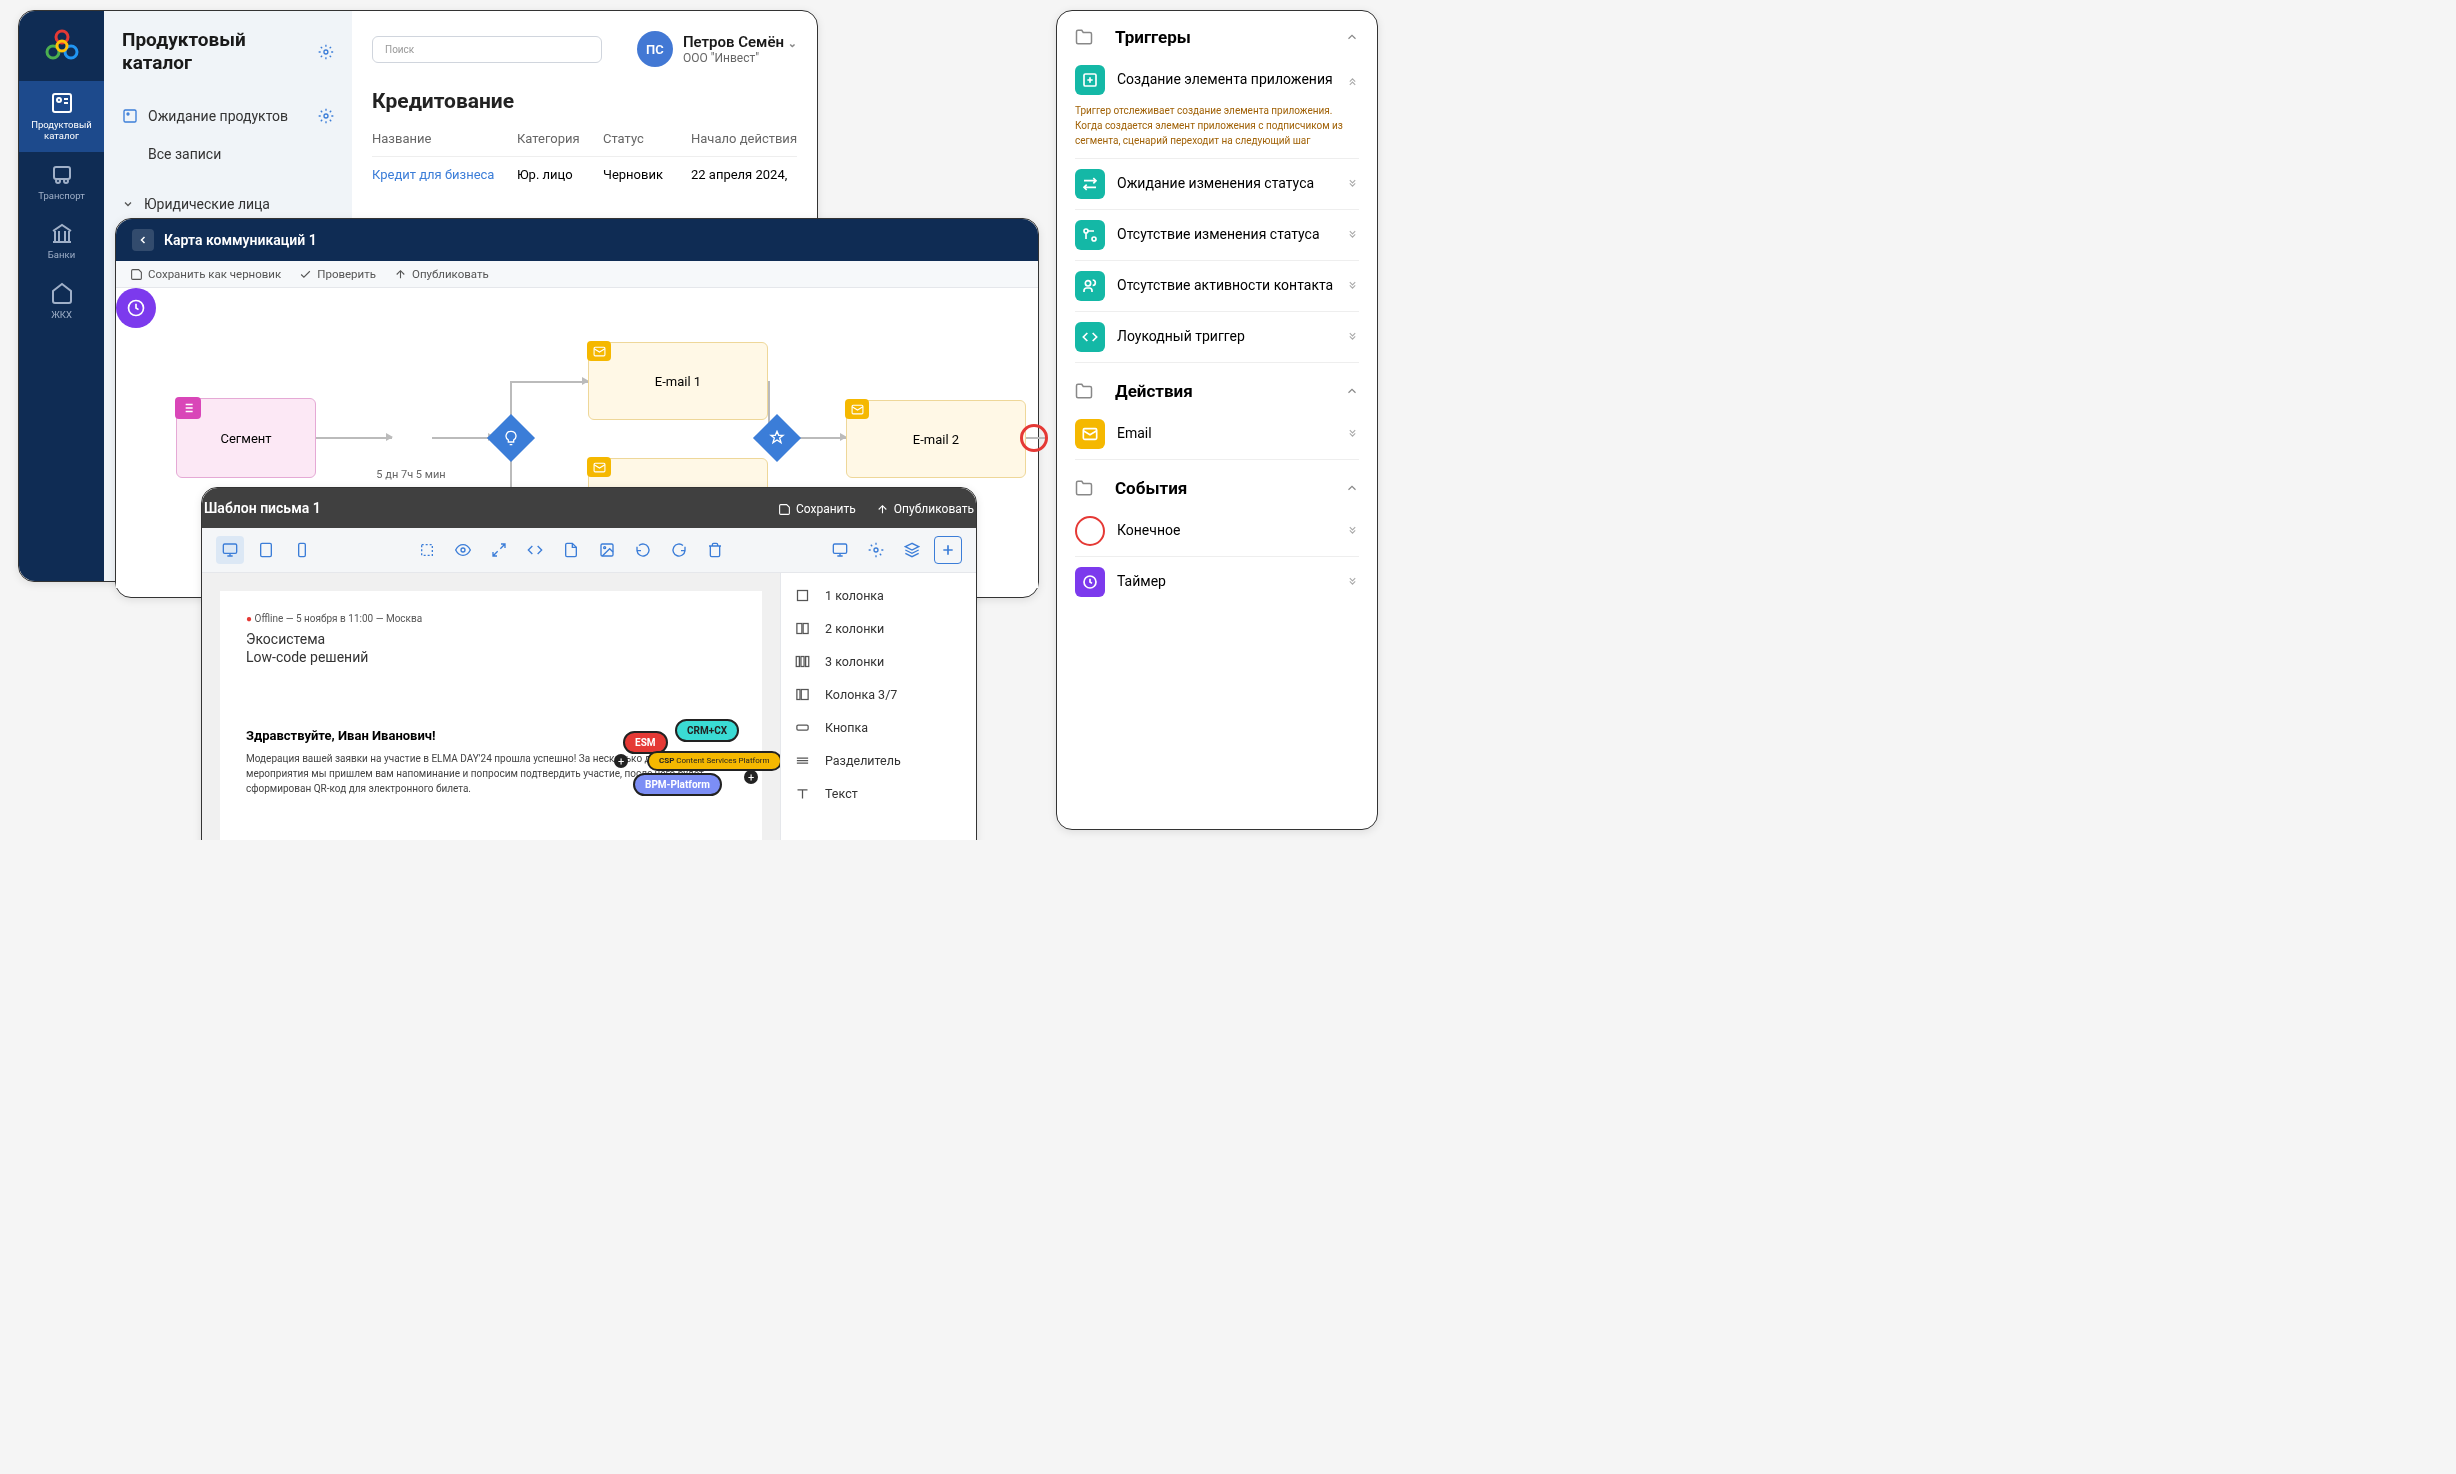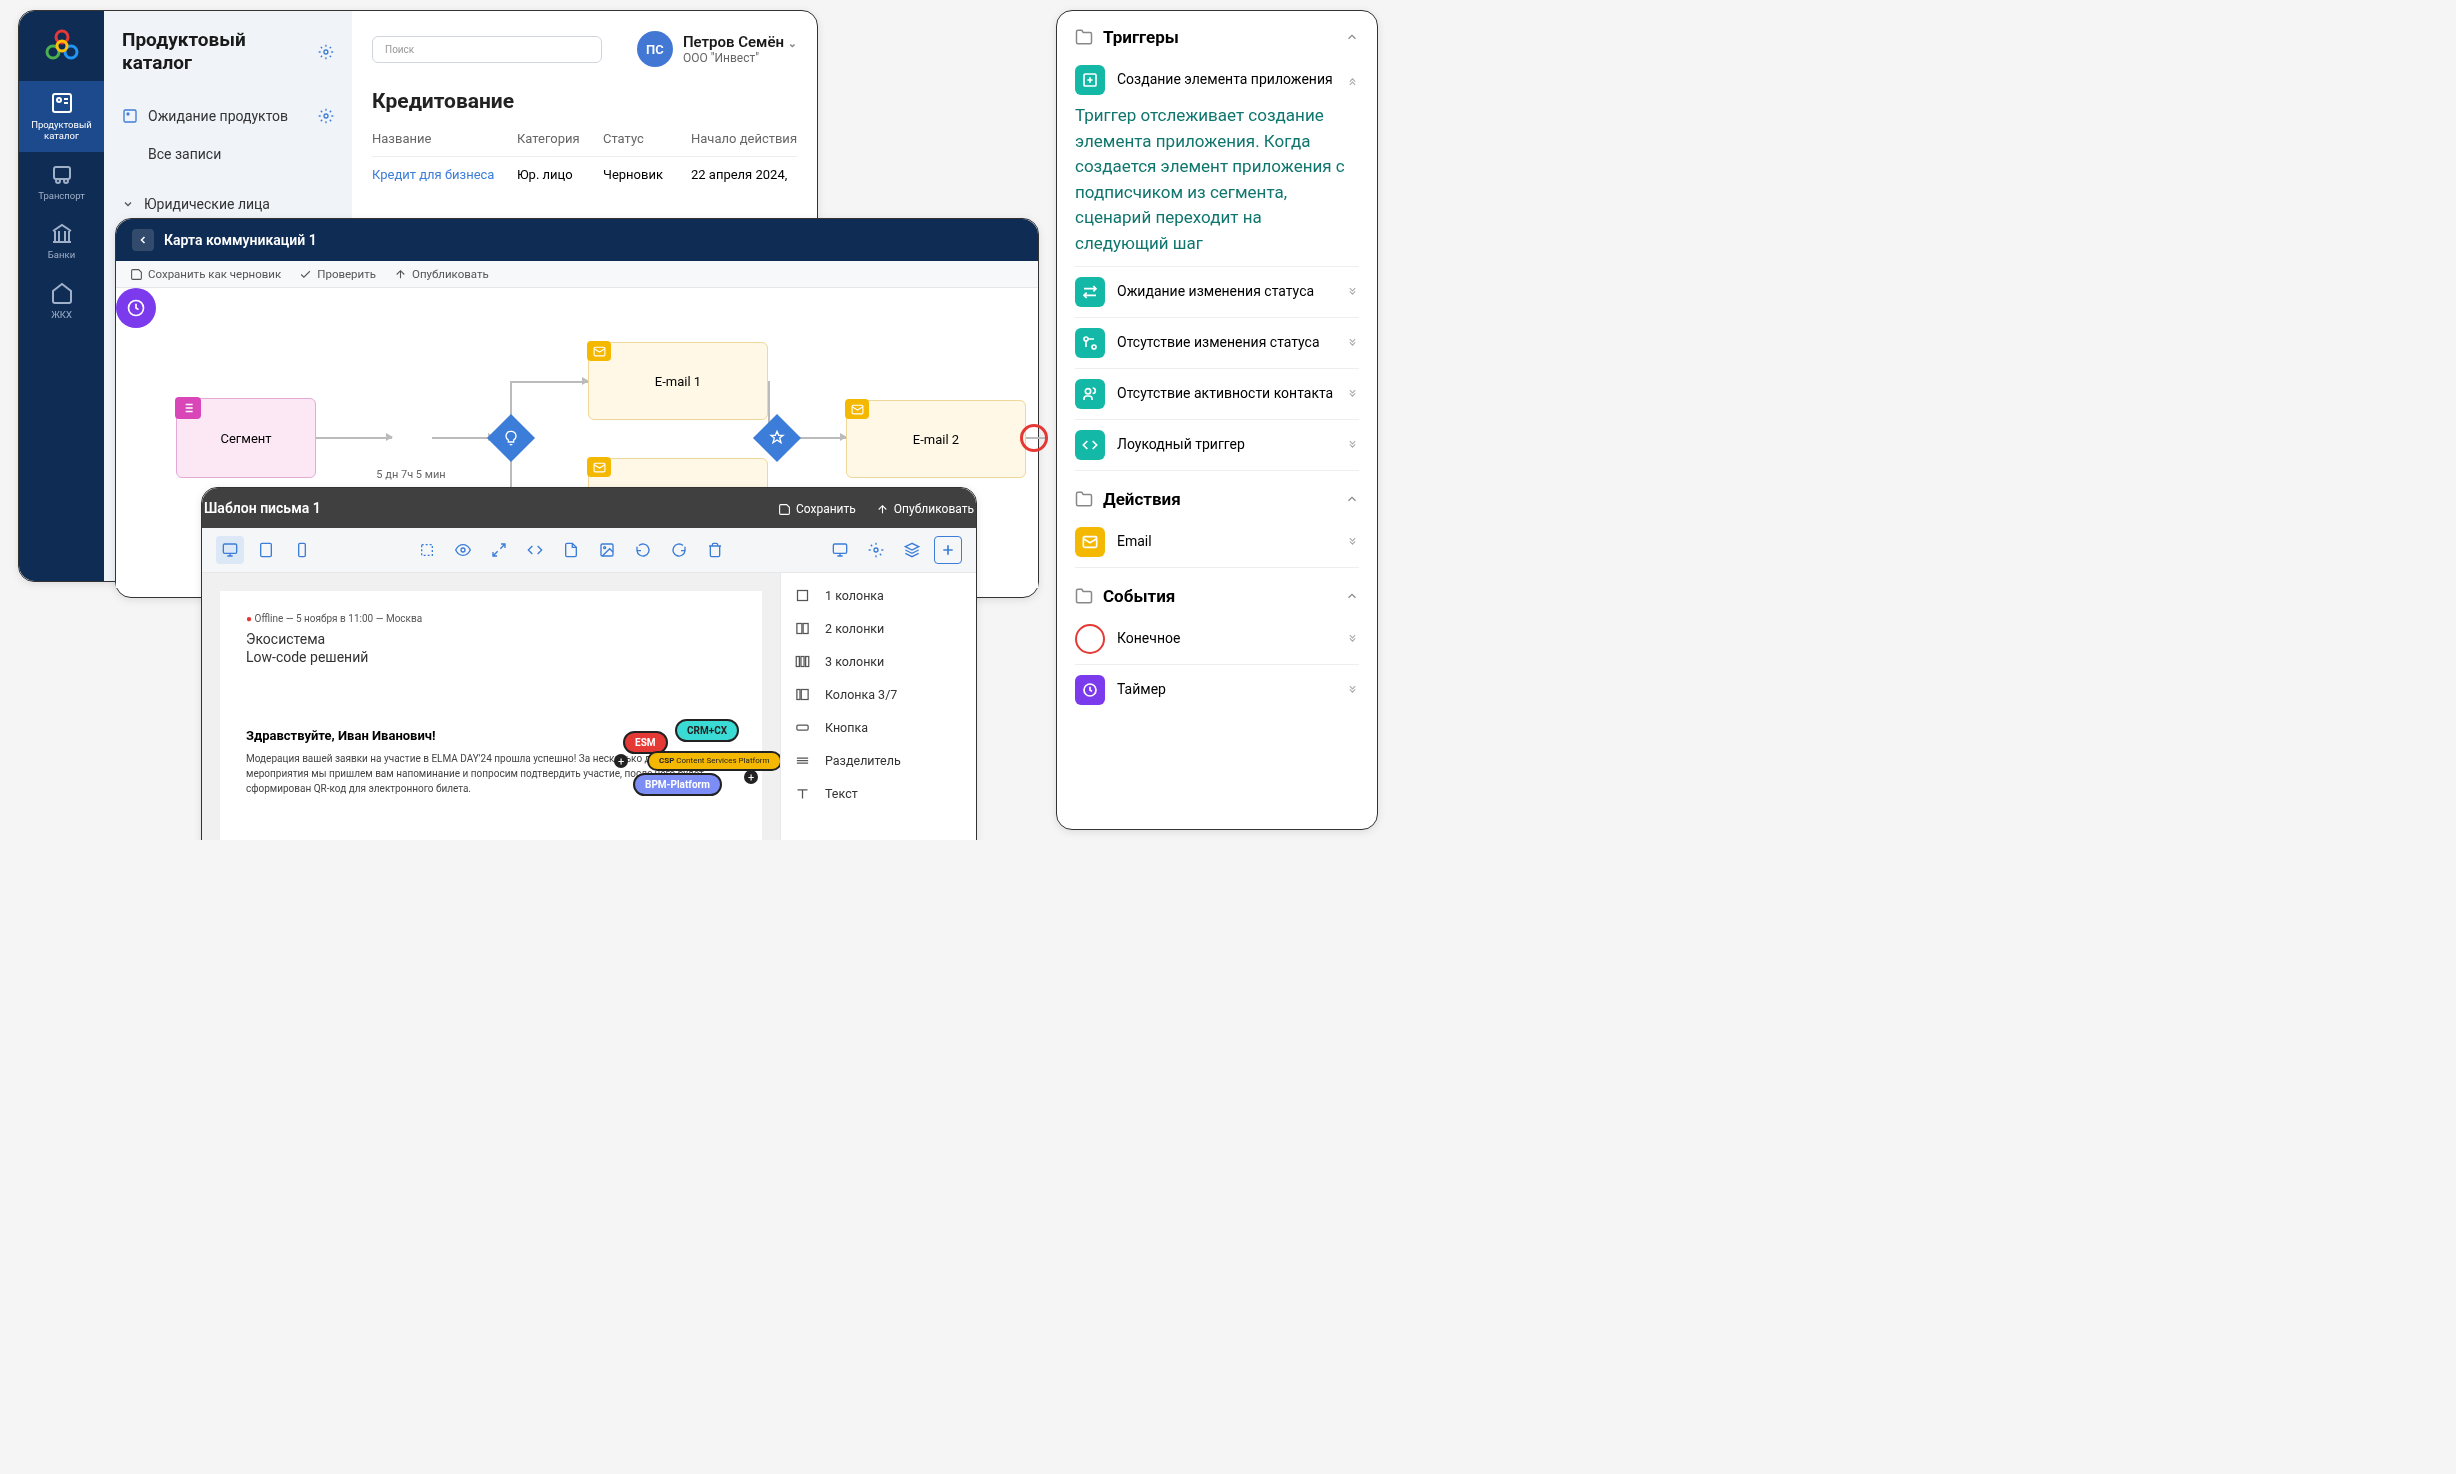--- a/index.html
+++ b/index.html
@@ -86,31 +86,31 @@
 .plus-dot{width:14px;height:14px;border-radius:50%;background:#222;color:#fff;font-size:11px;display:inline-flex;align-items:center;justify-content:center;position:absolute}
 .greeting{font-size:13px;font-weight:700;margin-top:62px;margin-bottom:8px}
 .bodytext{font-size:10px;color:#444;line-height:1.5}
 .widgets{width:196px;border-left:1px solid #e5e7eb;padding:6px 0}
 .w-item{display:flex;align-items:center;gap:15px;padding:9px 14px;font-size:12.5px;color:#333;cursor:pointer}
 .w-item svg{width:15px;height:15px;color:#555}
 
 
 #p4{right:18px;top:10px;width:322px;height:820px;padding:8px 0;overflow:hidden}
 .sec{padding:8px 18px}
-.sec-h{display:flex;align-items:center;gap:10px;cursor:pointer}
+.sec-h{display:flex;align-items:center;gap:22px;cursor:pointer}
 .sec-h svg.folder{width:18px;height:18px;color:#888}
 .sec-h h3{font-size:17px;font-weight:700;flex:1}
 .sec-h .chev2{width:14px;height:14px;color:#888}
 .trg{padding:10px 0;border-bottom:1px solid #eee;margin-left:18px;margin-right:18px}
 .trg-h{display:flex;align-items:center;gap:12px;cursor:pointer}
 .trg-ico{width:30px;height:30px;border-radius:6px;display:flex;align-items:center;justify-content:center;flex-shrink:0}
 .trg-ico svg{width:16px;height:16px;color:#fff}
 .teal{background:#14b8a6}.yellow{background:#f5b800}.purple{background:#7c3aed}.red-o{border:2.5px solid #e53935;border-radius:50%}
 .trg-name{font-size:14px;flex:1;line-height:1.25}
-.trg-desc{font-size:17px;color:#0f766e;line-height:1.5;margin-top:8px;margin-left:0}
+.trg-desc{font-size:10px;color:#a16207;line-height:1.5;margin-top:8px;margin-left:0}
 .dchev{width:13px;height:13px;color:#aaa}
 </style>
 </head>
 <body>
 
 <div id="p1" class="panel">
   <div class="rail">
     <div class="logo">
       <svg viewBox="0 0 36 36">
           <circle cx="18" cy="9" r="6" fill="none" stroke="#e53935" stroke-width="3"></circle>

